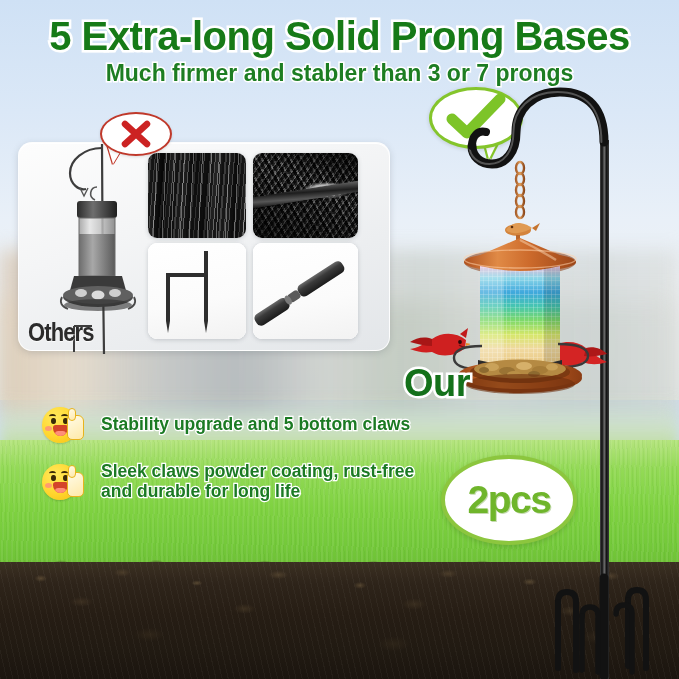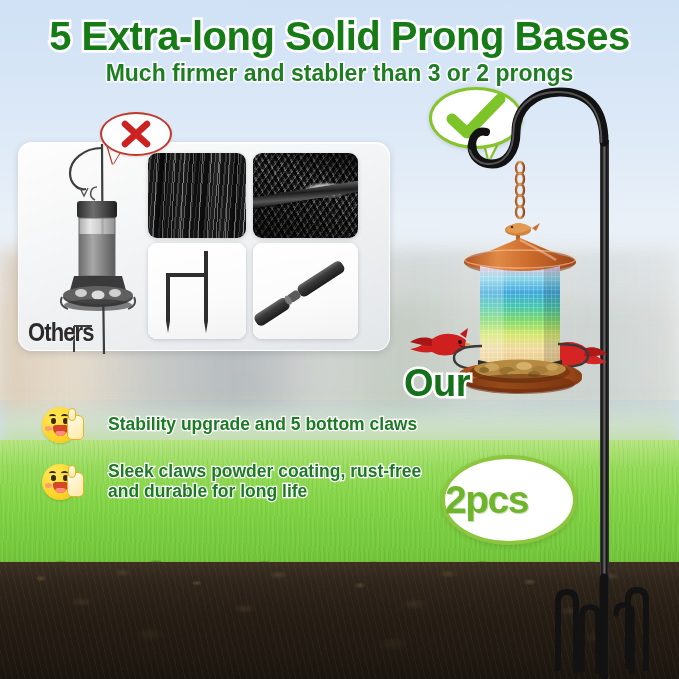--- a/index.html
+++ b/index.html
@@ -189,21 +189,21 @@
     box-shadow:0 1px 4px rgba(0,0,0,.14);
   }
   .bub-ok-tail{
     position:absolute;left:482px;top:133px;width:0;height:0;
     border-left:7px solid transparent;border-right:13px solid transparent;
     border-top:26px solid #ffffff;
     filter:drop-shadow(2px 1px 0 #84c52b) drop-shadow(-2px 1px 0 #84c52b);
   }
 
   
-  .feat{position:absolute;display:flex;align-items:center;gap:22px;}
+  .feat{position:absolute;display:flex;align-items:center;gap:15px;}
   .f1{left:42px;top:405px;}
   .f2{left:42px;top:462px;}
   .f3{left:42px;top:528px;}
   .feat-text{
     font-size:17.5px;font-weight:bold;color:#1b7a23;line-height:1.12;
     -webkit-text-stroke:2.5px #ffffff;paint-order:stroke fill;
     white-space:pre-line;
   }
   .smiley{position:relative;width:44px;height:40px;flex:0 0 44px;}
   .smiley .face{
@@ -235,21 +235,21 @@
 
   
   .our-label{
     position:absolute;left:404px;top:362px;
     font-size:38px;font-weight:bold;color:#14711a;letter-spacing:-.5px;
     -webkit-text-stroke:5px #ffffff;paint-order:stroke fill;text-align:center;
   }
   .badge-2pcs{
     position:absolute;left:441px;top:455px;width:128px;height:82px;
     border-radius:50%;background:#ffffff;border:4px solid #8cc63e;
-    display:flex;align-items:center;
+    display:flex;align-items:center;justify-content:center;
     box-shadow:0 2px 5px rgba(0,0,0,.12);
   }
   .badge-2pcs span{
     font-size:39px;font-weight:bold;color:#6fb52b;letter-spacing:-1.5px;
     text-shadow:1px 1px 0 rgba(90,150,30,.35);
   }
 
   
   .hook-svg{position:absolute;left:420px;top:80px;width:259px;height:599px;}
   .others-stand{position:absolute;left:30px;top:140px;width:130px;height:220px;}
@@ -267,21 +267,21 @@
   <div class="bg-blur-house"></div>
   <div class="bg-blur-fence"></div>
   <div class="bg-horizon-green"></div>
   <div class="bg-grass"></div>
   <div class="bg-grass-tex"></div>
   <div class="bg-soil-edge"></div>
   <div class="bg-soil"></div>
   <div class="bg-soil-tex"></div>
 
   <div class="headline">5 Extra-long Solid Prong Bases</div>
-  <div class="subline">Much firmer and stabler than 3 or 2 prongs</div>
+  <div class="subline">Much firmer and stabler than 3 or 7 prongs</div>
 
   <div class="others-card"></div>
 
   <svg class="others-stand" viewBox="0 0 130 220">
     <path d="M72 4 C72 70 73 150 74 214" stroke="#3d3d3d" stroke-width="2.2" fill="none"></path>
     <path d="M72 8 C54 8 40 20 40 33 C40 44 49 51 56 49" stroke="#3d3d3d" stroke-width="2.2" fill="none"></path>
     <path d="M50 48 l4 8 l4 -8" stroke="#555" stroke-width="1.4" fill="none"></path>
     <path d="M44 186 L44 212 M44 186 L62 186" stroke="#3d3d3d" stroke-width="2" fill="none"></path>
   </svg>
 

